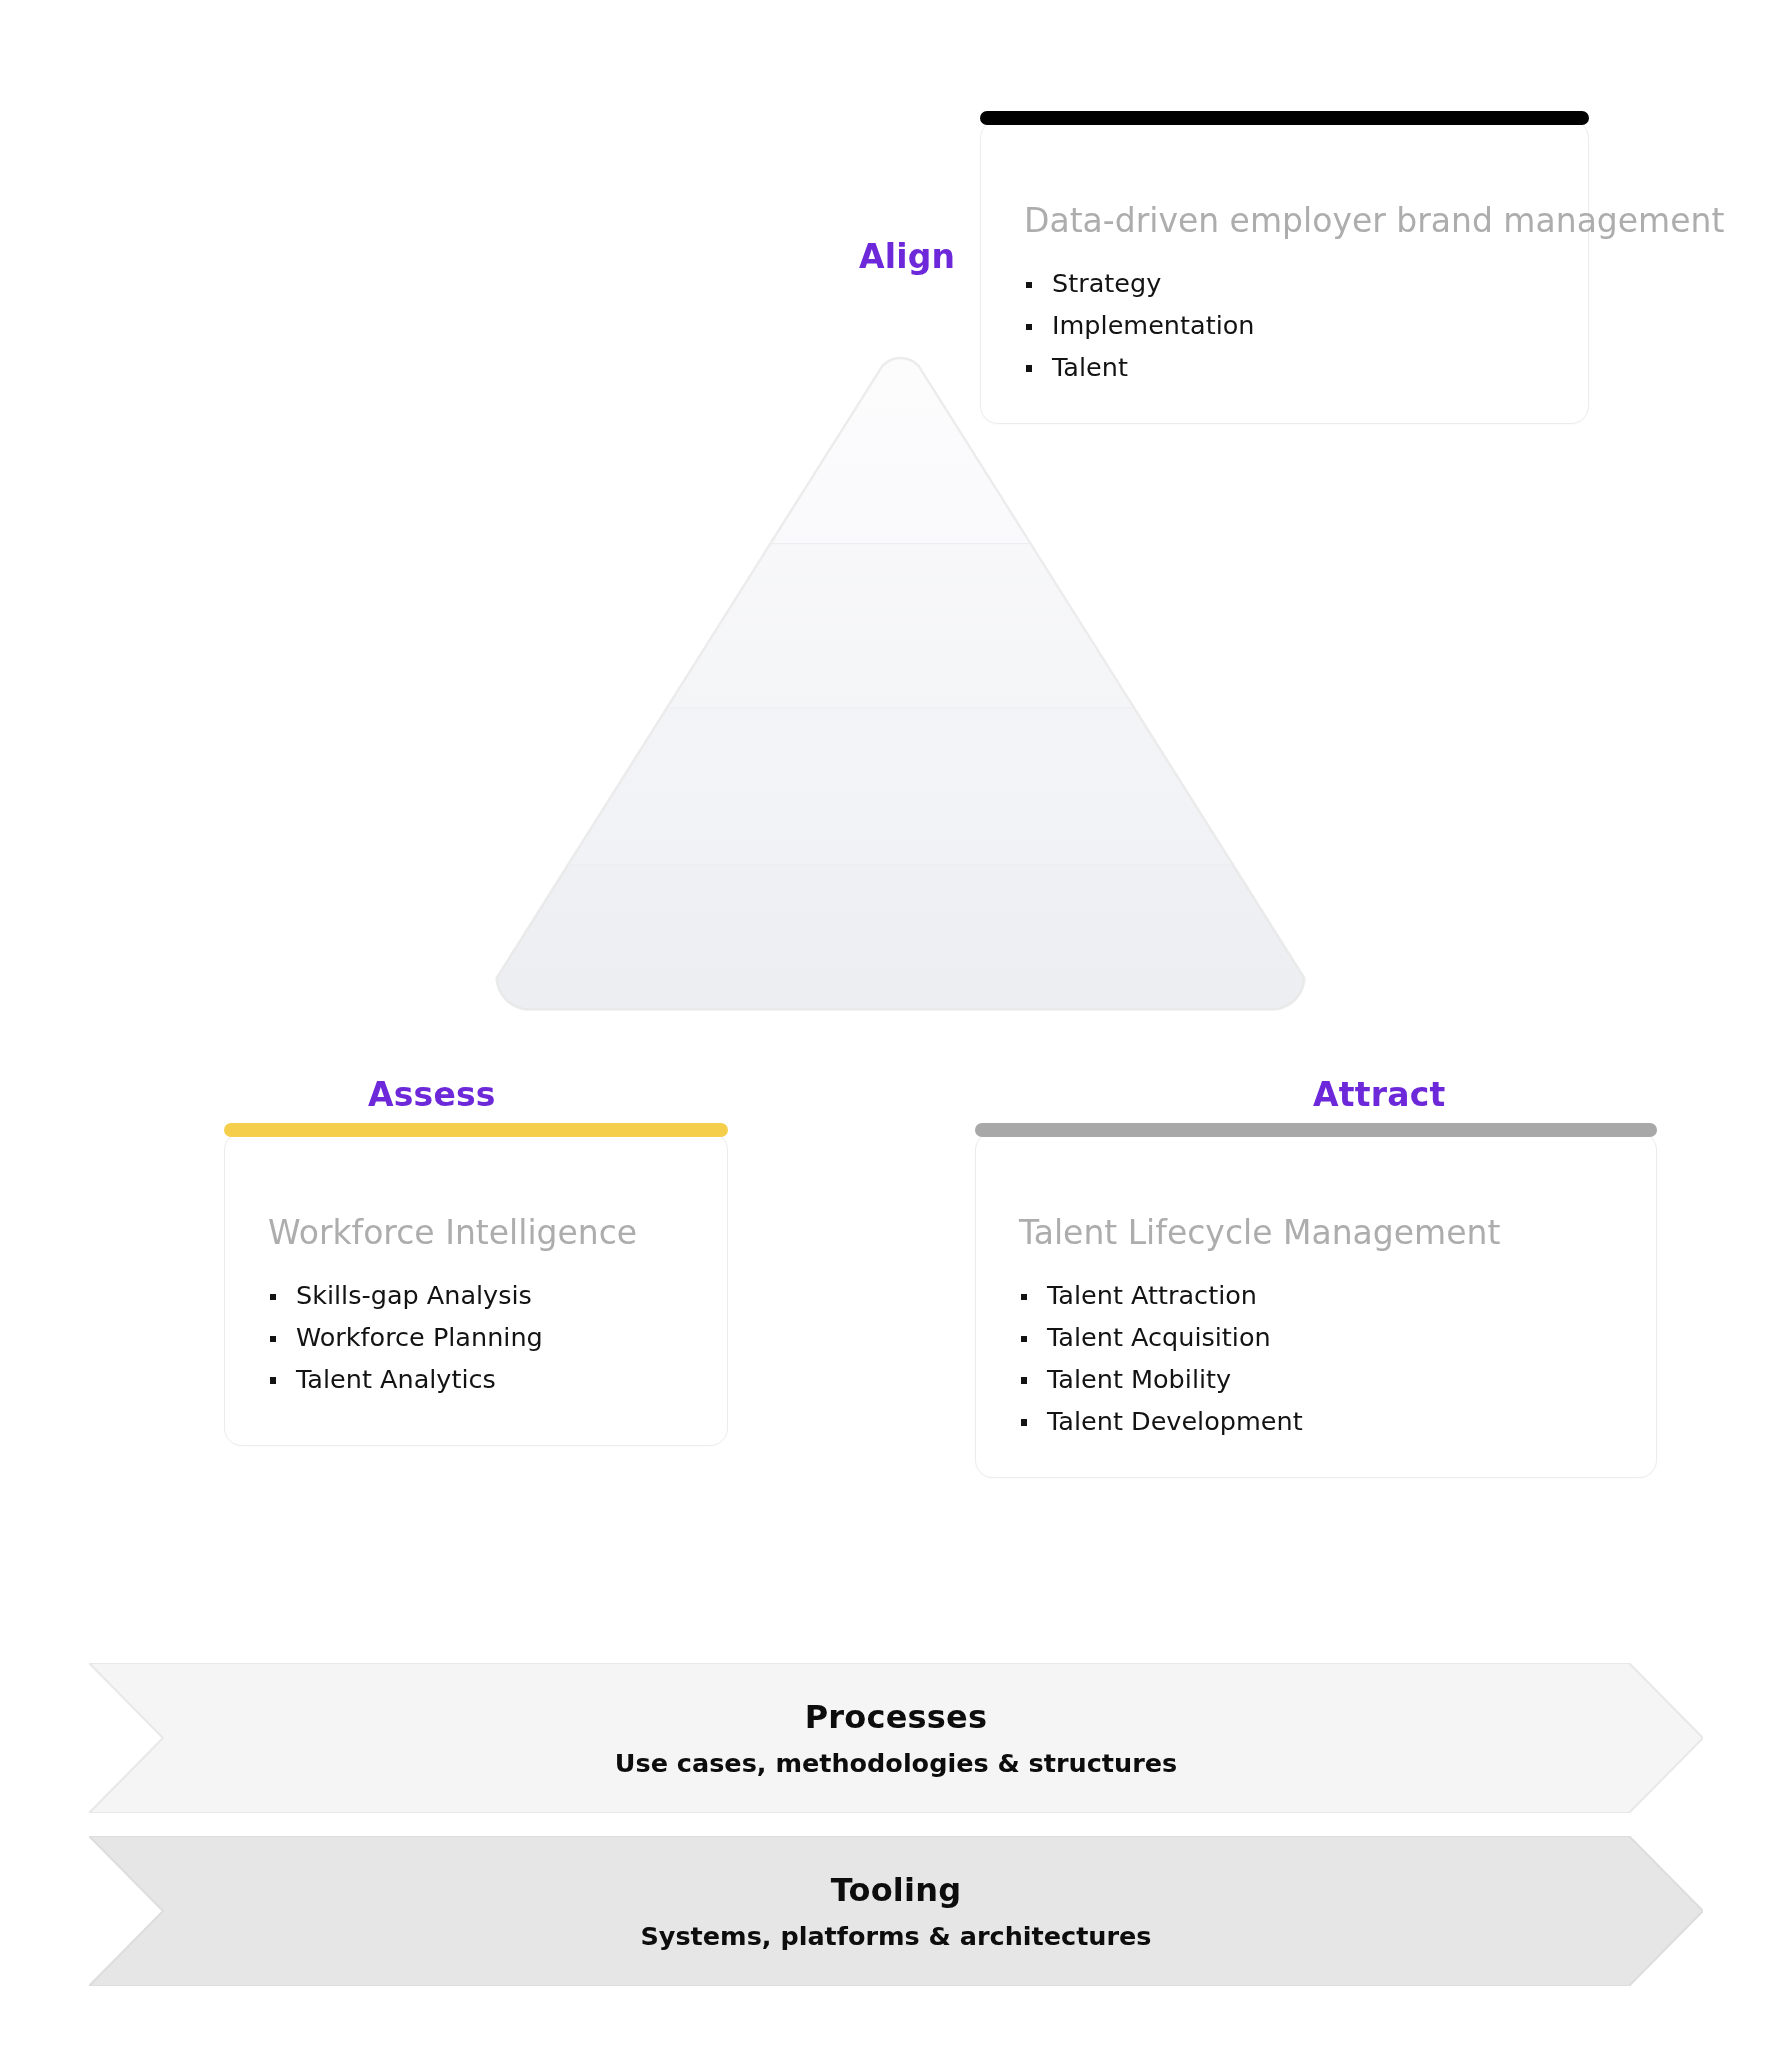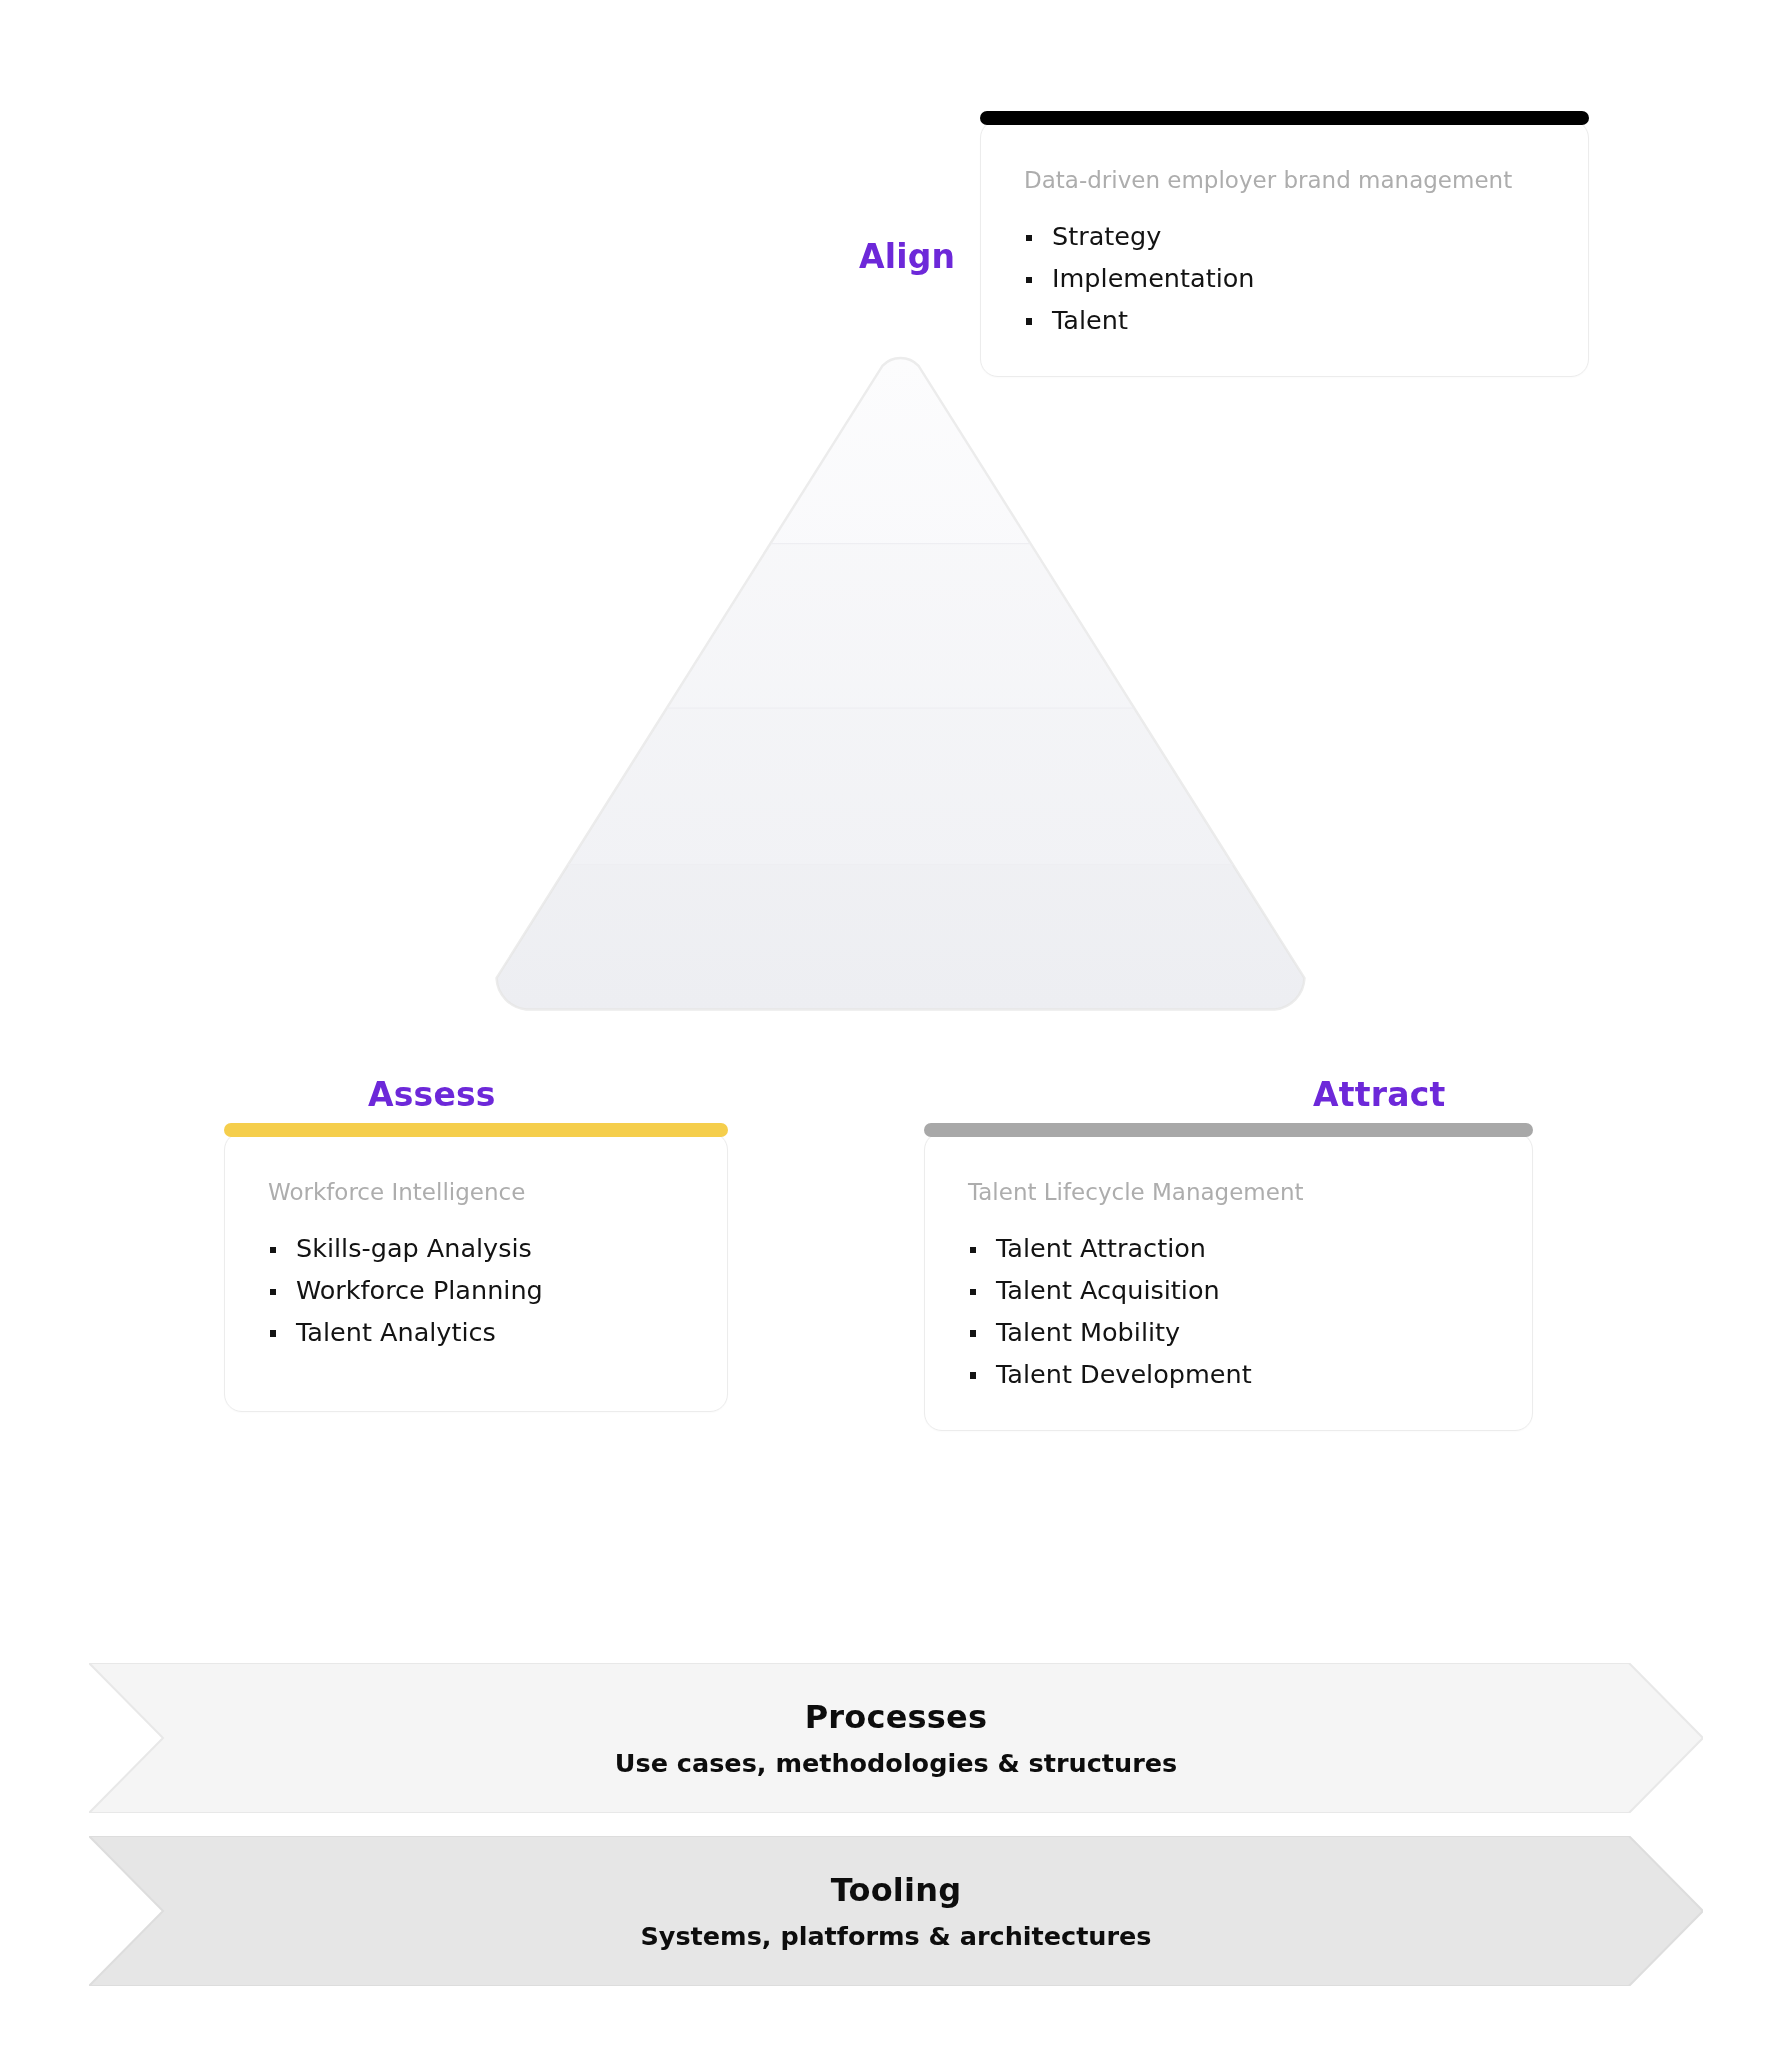--- a/index.html
+++ b/index.html
@@ -57,25 +57,26 @@
     margin-top: -5px;
     background: #ffffff;
     border: 1.3px solid #ececec;
     border-radius: 18px;
     padding: 46px 43px 33px 43px;
     position: relative;
     z-index: 2;
     box-shadow: 0 0.8px 1.6px rgba(0,0,0,0.02);
   }
   .card-subtitle {
-    font-size: 23px;
+    font-size: 33px;
     color: #adadad;
     font-weight: normal;
     margin-bottom: 31px;
     white-space: nowrap;
+    margin-top: 34px;
   }
   .card-list { list-style: none; }
   .card-list li {
     font-size: 25.5px;
     color: #131313;
     line-height: 1.0;
     padding: 0 0 0 28px;
     margin-bottom: 16.4px;
     position: relative;
     white-space: nowrap;
@@ -85,21 +86,21 @@
     position: absolute;
     left: 1.6px;
     top: 10.7px;
     width: 6.6px;
     height: 6.6px;
     background: #131313;
   }
 
   #card-align   { left: 980px; top: 111px;  width: 609px; }
   #card-assess  { left: 224px;  top: 1123px; width: 504px; }
-  #card-attract { left: 924px; top: 1123px; width: 609px; border-radius: 30px; }
+  #card-attract { left: 975px; top: 1123px; width: 682px; border-radius: 30px; }
 
   #card-align .card-body   { padding-bottom: 43px; }
   #card-assess .card-body  { padding-bottom: 53px; min-height: 280px; }
   #card-attract .card-body { padding-bottom: 43px; min-height: 280px; }
 
   
   .banner {
     position: absolute;
     left: 89px;
     width: 1614px;

